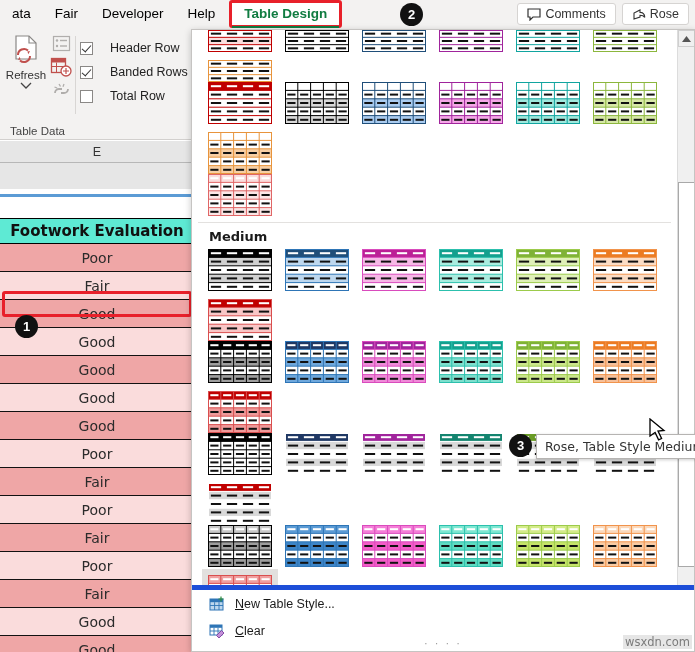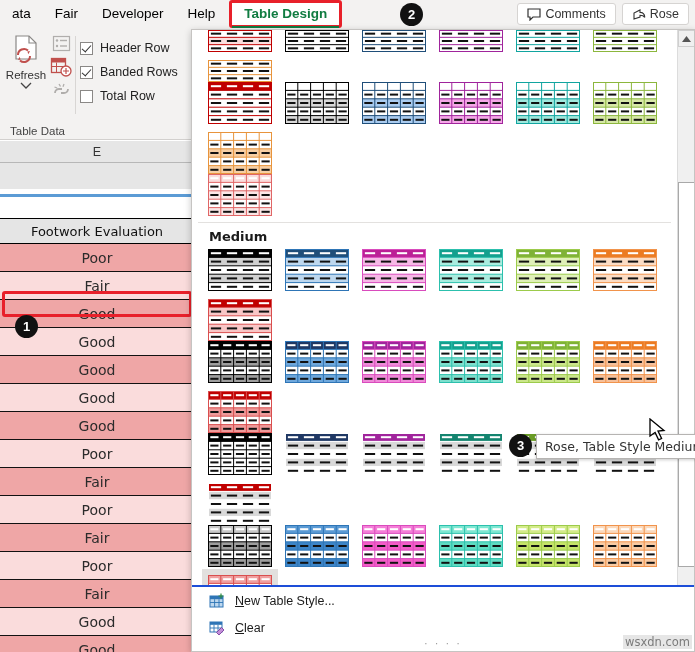--- a/index.html
+++ b/index.html
@@ -57,21 +57,21 @@
   #refresh-btn {
     position:absolute; left:2px; top:6px; width:48px; height:74px;
     display:flex; flex-direction:column; align-items:center; gap:1px;
   }
   #refresh-label { font-size:11.5px; color:#333; }
   .svgicon { display:block; }
   .grp-divider {
     position:absolute; top:8px; width:1px; height:78px; background:#d8d6d4;
   }
   #chk-col { position:absolute; left:80px; top:8px; }
-  .chkrow { display:flex; align-items:center; height:24px; gap:7px; }
+  .chkrow { display:flex; align-items:center; height:24px; gap:17px; }
   .cbox {
     width:13px; height:13px; border:1px solid #8a8886; background:#fff;
     position:relative; flex:0 0 auto;
   }
   .cbox.checked::after {
     content:""; position:absolute; left:3px; top:0px;
     width:4px; height:8px; border:solid #333; border-width:0 1.6px 1.6px 0;
     transform:rotate(42deg);
   }
   .chklabel { font-size:12.5px; color:#222; white-space:nowrap; }
@@ -94,23 +94,23 @@
   }
   #gridcol { position:absolute; left:0; top:22px; width:194px; }
   #title-cell {
     height:34px; display:flex; align-items:center; justify-content:center;
     font-size:17px; font-weight:bold; color:#111;
     border-bottom:3px solid #5b9bd5; background:#fff;
     font-family:"DejaVu Sans", sans-serif;
   }
   #blank-cell { height:22px; background:#fff; border-bottom:1px solid #000; }
   #hdr-cell {
-    height:25px; background:#e5e5e5; border-bottom:1px solid #000;
+    height:25px; background:#5eead4; border-bottom:1px solid #000;
     display:flex; align-items:center; justify-content:center;
-    font-size:13px; font-weight:normal; color:#111; white-space:nowrap;
+    font-size:15px; font-weight:bold; color:#111; white-space:nowrap;
     font-family:"DejaVu Sans", sans-serif; position:relative;
   }
   .drow {
     height:28px; display:flex; align-items:center; justify-content:center;
     font-size:14px; color:#2b2b2b; border-bottom:1px solid #111;
     font-family:"DejaVu Sans", sans-serif;
   }
   .drow.dark  { background:#efa6a6; }
   .drow.light { background:#fadcdc; }
   #sel-box {
@@ -133,21 +133,21 @@
   .secthead {
     font-size:13px; font-weight:bold; color:#1b1b1b; padding:6px 0 5px 17px;
     font-family:"DejaVu Sans", sans-serif;
   }
   .thumbgrid { padding-left:16px; display:flex; flex-wrap:wrap; gap:8px 13px; }
   .thumb { width:64px; height:42px; background:#fff; cursor:pointer; }
   .thumb.sel { outline:6px solid #e2e0de; outline-offset:0; }
   .sep { height:1px; background:#e3e1df; margin:6px 6px 0 6px; }
   #gal-footer {
     position:absolute; left:0; bottom:0; width:502px; height:66px;
-    background:#fff; border-top:2px solid #1d4ed8;
+    background:#fff; border-top:5px solid #1d4ed8;
   }
   .menuitem {
     height:27px; display:flex; align-items:center; gap:9px; padding-left:17px;
     font-size:12.5px; color:#1b1b1b; cursor:pointer;
   }
   .menuitem u { text-decoration:underline; }
   #grip { position:absolute; left:0; bottom:2px; width:502px; text-align:center;
           color:#9a9a9a; font-size:11px; letter-spacing:2px; }
   #vsb {
     position:absolute; right:0; top:0; width:17px; height:585px;

